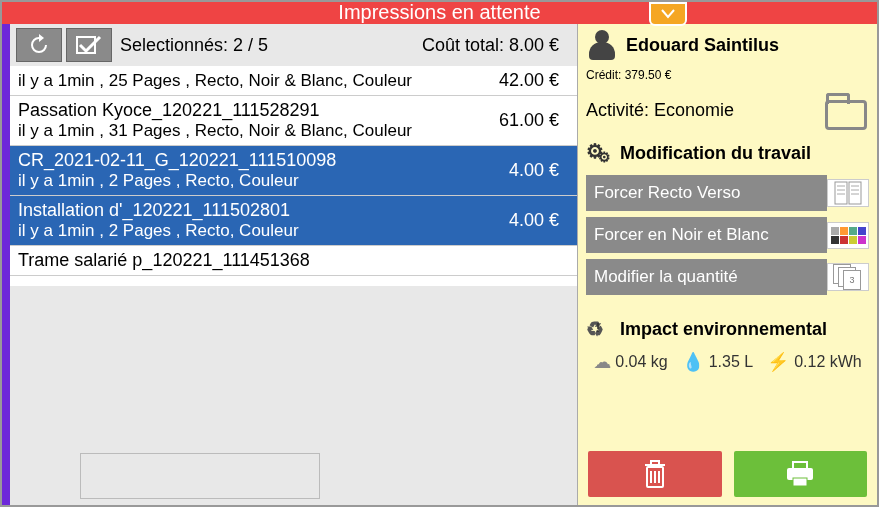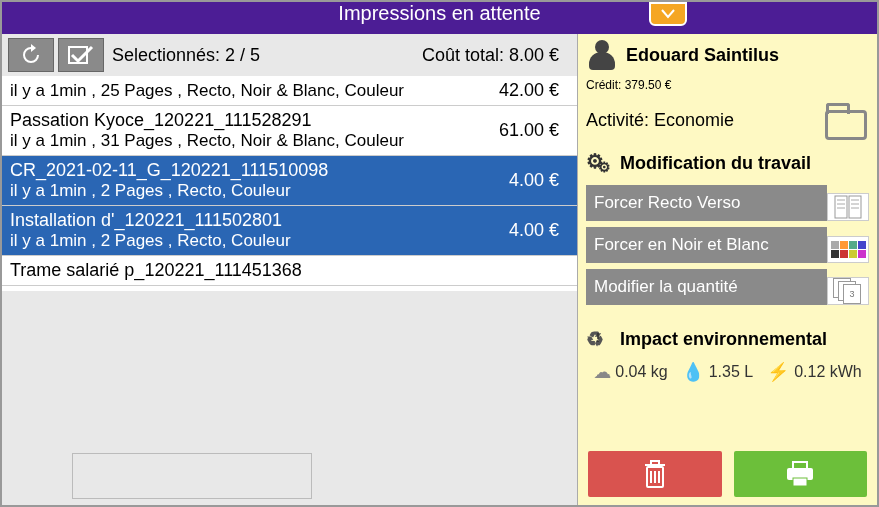--- a/index.html
+++ b/index.html
@@ -1,21 +1,21 @@
 <!DOCTYPE html>
 <html><head>
 <meta charset="utf-8">
 <style>
 * { box-sizing: border-box; margin: 0; padding: 0; }
 html, body { width: 879px; height: 507px; font-family: Arial, Helvetica, sans-serif; background: #d9d9d9; overflow: hidden; }
 .app { display: flex; flex-direction: column; width: 100%; height: 100%; border: 2px solid #999; }
-.titlebar { background: #4c1d95; color: #fff; height: 32px; display: flex; align-items: flex-start; justify-content: center; position: relative; font-size: 20px; }
+.titlebar { background: #ef4444; color: #fff; height: 22px; display: flex; align-items: flex-end; justify-content: center; position: relative; font-size: 20px; }
 .titlebar .dropdown { position: absolute; right: 190px; top: 0; width: 38px; height: 24px; background: #f5a623; border: 2px solid #fff; border-radius: 0 0 6px 6px; display: flex; align-items: center; justify-content: center; color: #fff; font-size: 14px; }
 .main { flex: 1; display: flex; }
-.left { width: 575px; display: flex; flex-direction: column; background: #f9a8d4; }
+.left { width: 575px; display: flex; flex-direction: column; background: #6d28d9; padding-left: 8px; }
 .toolbar { display: flex; align-items: center; padding: 4px 6px; gap: 4px; background: #e8e8e8; color: #000; font-size: 18px; }
 .iconbtn { width: 46px; height: 34px; background: #8a8a8a; border: 1px solid #666; display: flex; align-items: center; justify-content: center; color: #fff; }
 .toolbar .sel { margin-left: 4px; font-size: 18px; }
 .toolbar .spacer { flex: 1; }
 .toolbar .total { font-size: 18px; margin-right: 12px; }
 .list { flex: 1; background: #fff; overflow: hidden; }
 .row { display: flex; border-bottom: 1px solid #ccc; padding: 4px 8px; align-items: center; }
 .row .info { flex: 1; min-width: 0; }
 .row .title { font-size: 18px; color: #000; white-space: nowrap; overflow: hidden; text-overflow: ellipsis; }
 .row .meta { font-size: 17px; color: #000; }
@@ -32,21 +32,21 @@
 .username { font-size: 18px; font-weight: bold; }
 .credit { font-size: 12px; margin-top: 8px; }
 .activity { font-size: 18px; margin-top: 18px; }
 .foldericon { position: absolute; right: 10px; top: 76px; width: 42px; height: 30px; border: 3px solid #888; border-radius: 4px; }
 .foldericon::before { content: ""; position: absolute; left: -2px; top: -10px; width: 18px; height: 8px; border: 3px solid #888; border-bottom: none; border-radius: 3px 3px 0 0; }
 .section { padding: 6px 8px; }
 .sechdr { display: flex; align-items: flex-start; gap: 6px; font-size: 18px; font-weight: bold; margin: 6px 0 8px 0; }
 .gears { width: 28px; height: 24px; position: relative; }
 .gears::before { content: "⚙"; position: absolute; left: 0; top: -4px; font-size: 20px; color: #333; }
 .gears::after { content: "⚙"; position: absolute; left: 12px; top: 6px; font-size: 14px; color: #333; }
-.actionrow { display: flex; align-items: flex-end; margin-bottom: 6px; }
+.actionrow { display: flex; align-items: center; margin-bottom: 6px; }
 .actionbtn { flex: 1; background: #8a8a8a; color: #fff; font-size: 17px; padding: 8px 8px; border: none; text-align: left; }
 .actionicon { width: 42px; background: #fff; border: 1px solid #ccc; display: flex; align-items: center; justify-content: center; font-size: 14px; color: #555; }
 .recycle { width: 28px; height: 24px; display: inline-block; position: relative; font-size: 20px; color: #555; }
 .recycle::before { content: "♻"; position: absolute; left: 0; top: -2px; }
 .recycle::after { content: "!"; position: absolute; left: 10px; top: 2px; font-size: 12px; font-weight: bold; color: #333; }
 .impactrow { display: flex; justify-content: space-around; align-items: center; font-size: 16px; margin-top: 6px; color: #333; }
 .impactitem { display: flex; align-items: center; gap: 4px; }
 .impacticon { font-size: 18px; color: #888; }
 .actions { display: flex; gap: 12px; padding: 8px 10px; margin-top: auto; }
 .bigbtn { flex: 1; height: 46px; display: flex; align-items: center; justify-content: center; color: #fff; font-size: 24px; border-radius: 2px; }

